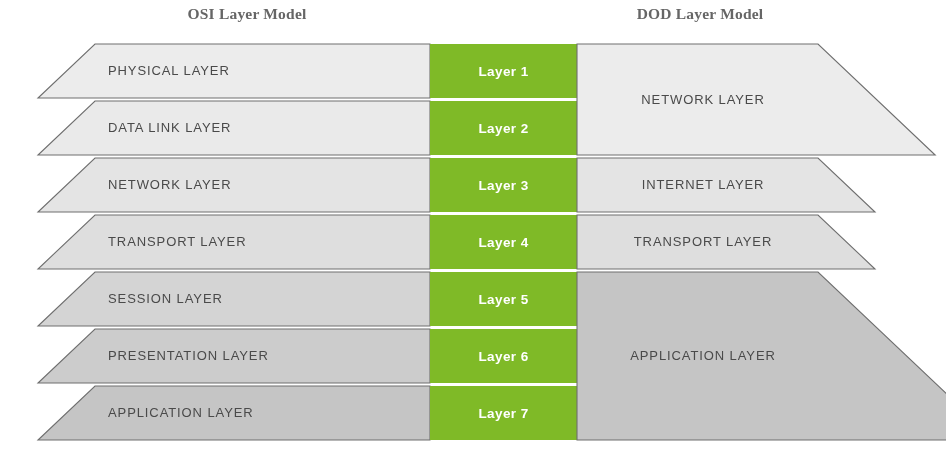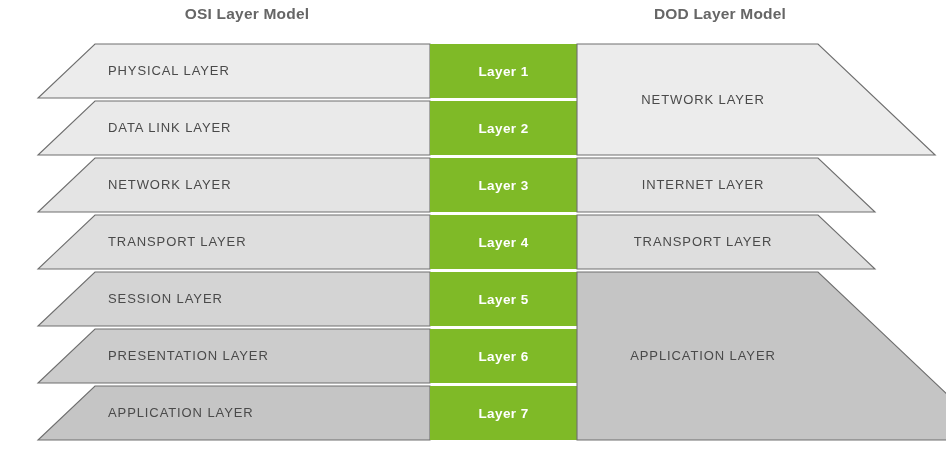--- a/index.html
+++ b/index.html
@@ -22,23 +22,24 @@
   
   .title {
     position: absolute;
     top: 5px;
     font-size: 15.5px;
     font-weight: bold;
     color: #666666;
     letter-spacing: 0.2px;
     white-space: nowrap;
     text-align: center;
+    font-family: Liberation Serif, serif;
   }
   #title-osi { left: 0px;   width: 494px; }
-  #title-dod { left: 494px; width: 452px; }
+  #title-dod { left: 474px; width: 452px; }
 
   
   #diagram {
     position: absolute;
     left: 0;
     top: 0;
     width: 946px;
     height: 473px;
   }
 

